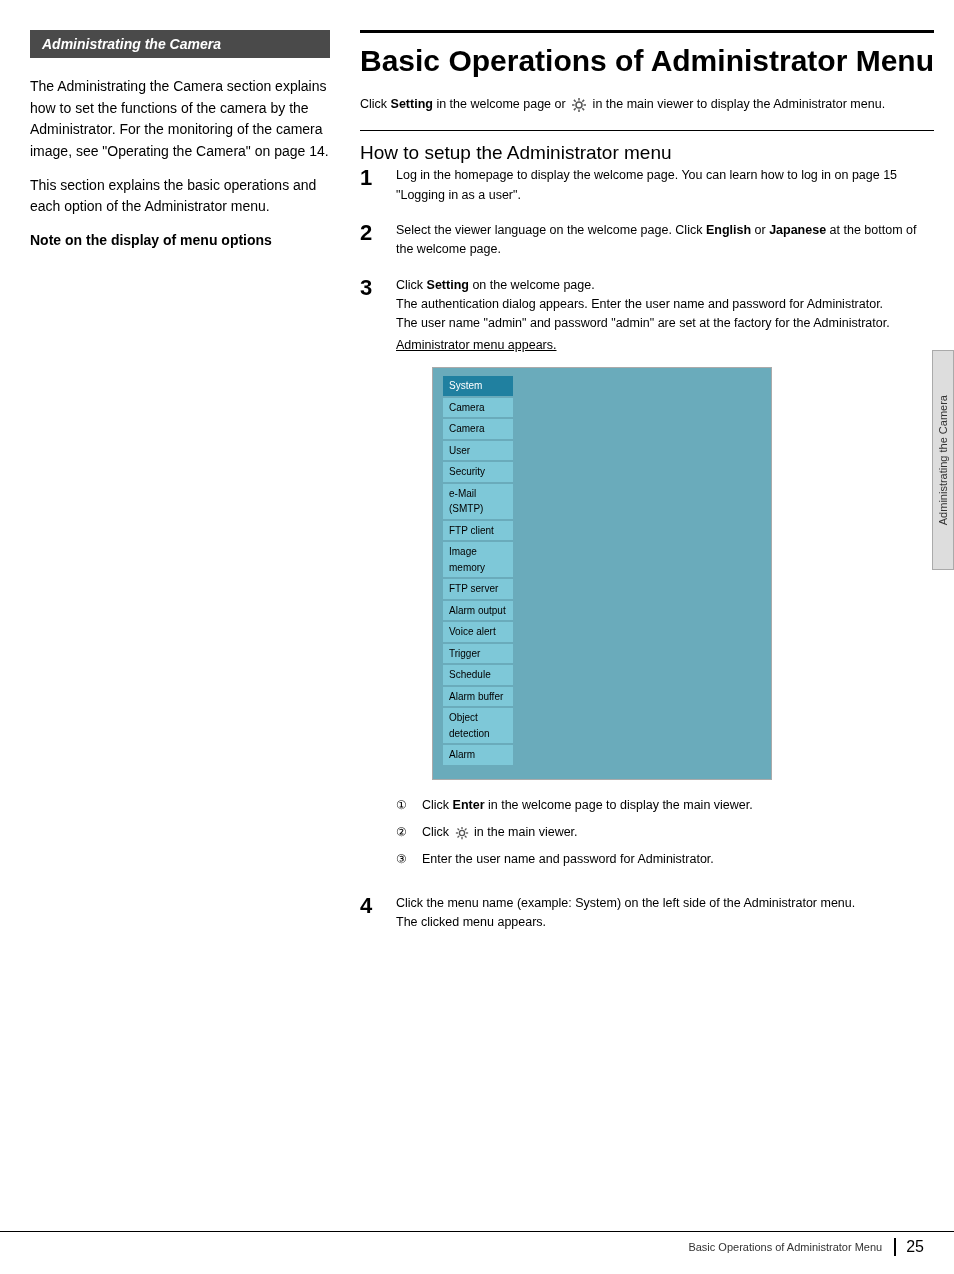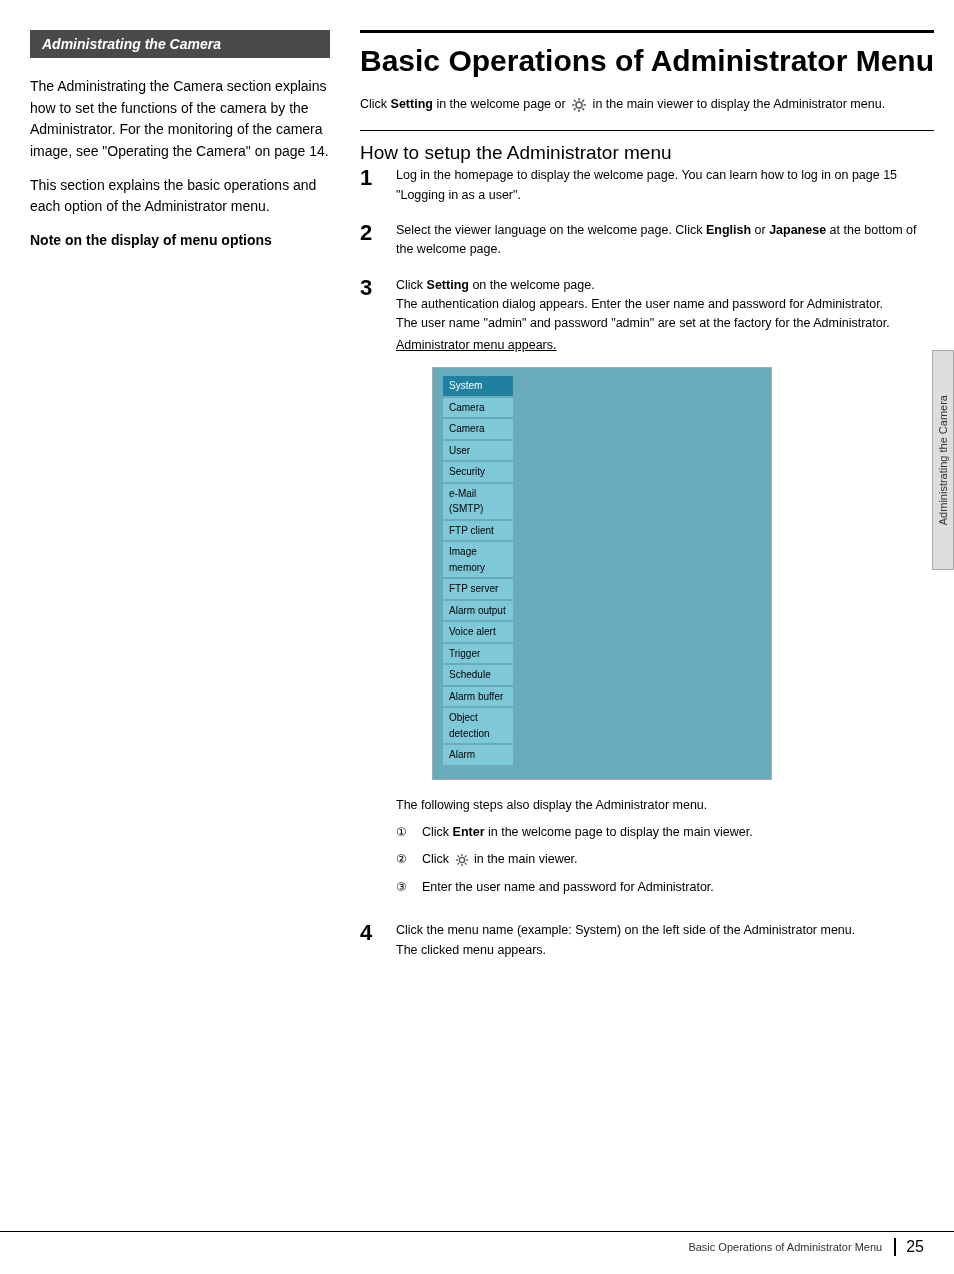--- a/index.html
+++ b/index.html
@@ -300,21 +300,20 @@
             <div class="admin-menu-item">FTP server</div>
             <div class="admin-menu-item">Alarm output</div>
             <div class="admin-menu-item">Voice alert</div>
             <div class="admin-menu-item">Trigger</div>
             <div class="admin-menu-item">Schedule</div>
             <div class="admin-menu-item">Alarm buffer</div>
             <div class="admin-menu-item">Object detection</div>
             <div class="admin-menu-item">Alarm</div>
           </div>
 
-          <p style="margin-bottom:8px;">The following steps also display the Administrator menu.</p>
 
           <ul class="sub-steps-list">
             <li class="sub-step">
               <span class="sub-step-num">①</span>
               <span>Click <b>Enter</b> in the welcome page to display the main viewer.</span>
             </li>
             <li class="sub-step">
               <span class="sub-step-num">②</span>
               <span>Click <span class="gear-icon" style="display:inline-block;width:14px;height:14px;vertical-align:middle;"><svg width="14" height="14" viewBox="0 0 16 16">
                       <circle cx="8" cy="8" r="3" fill="none" stroke="#555" stroke-width="1.5"></circle>

